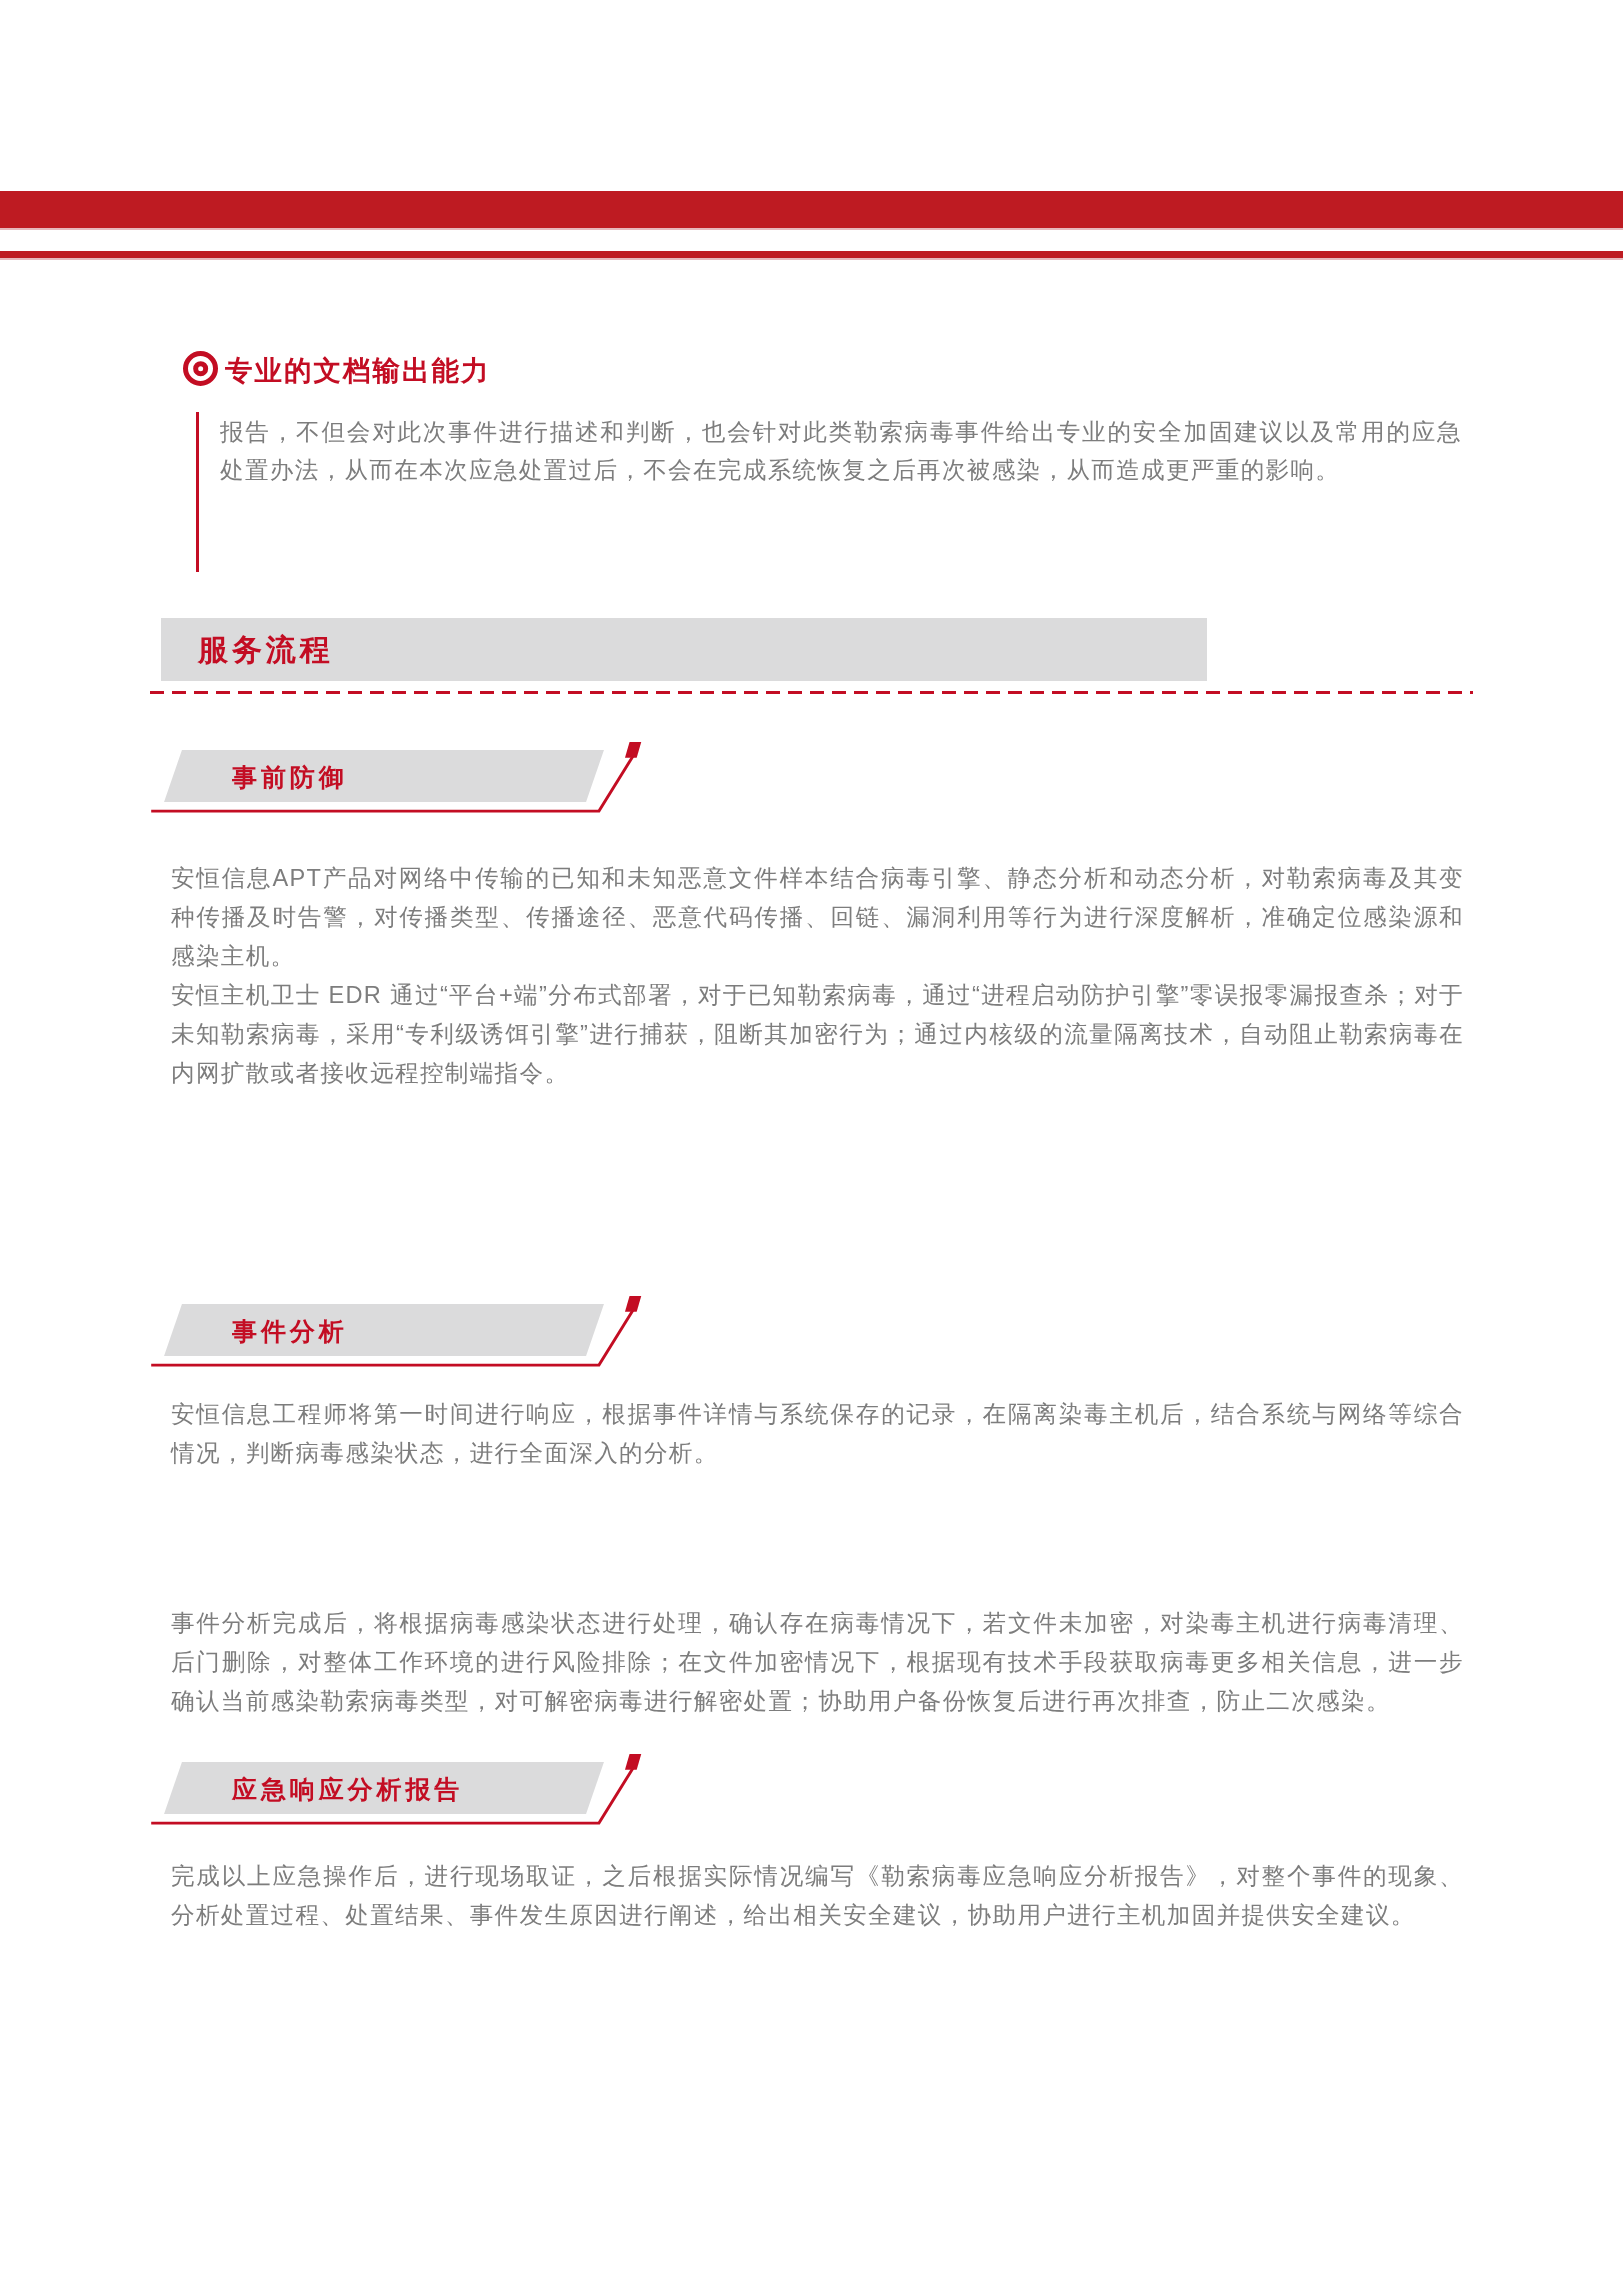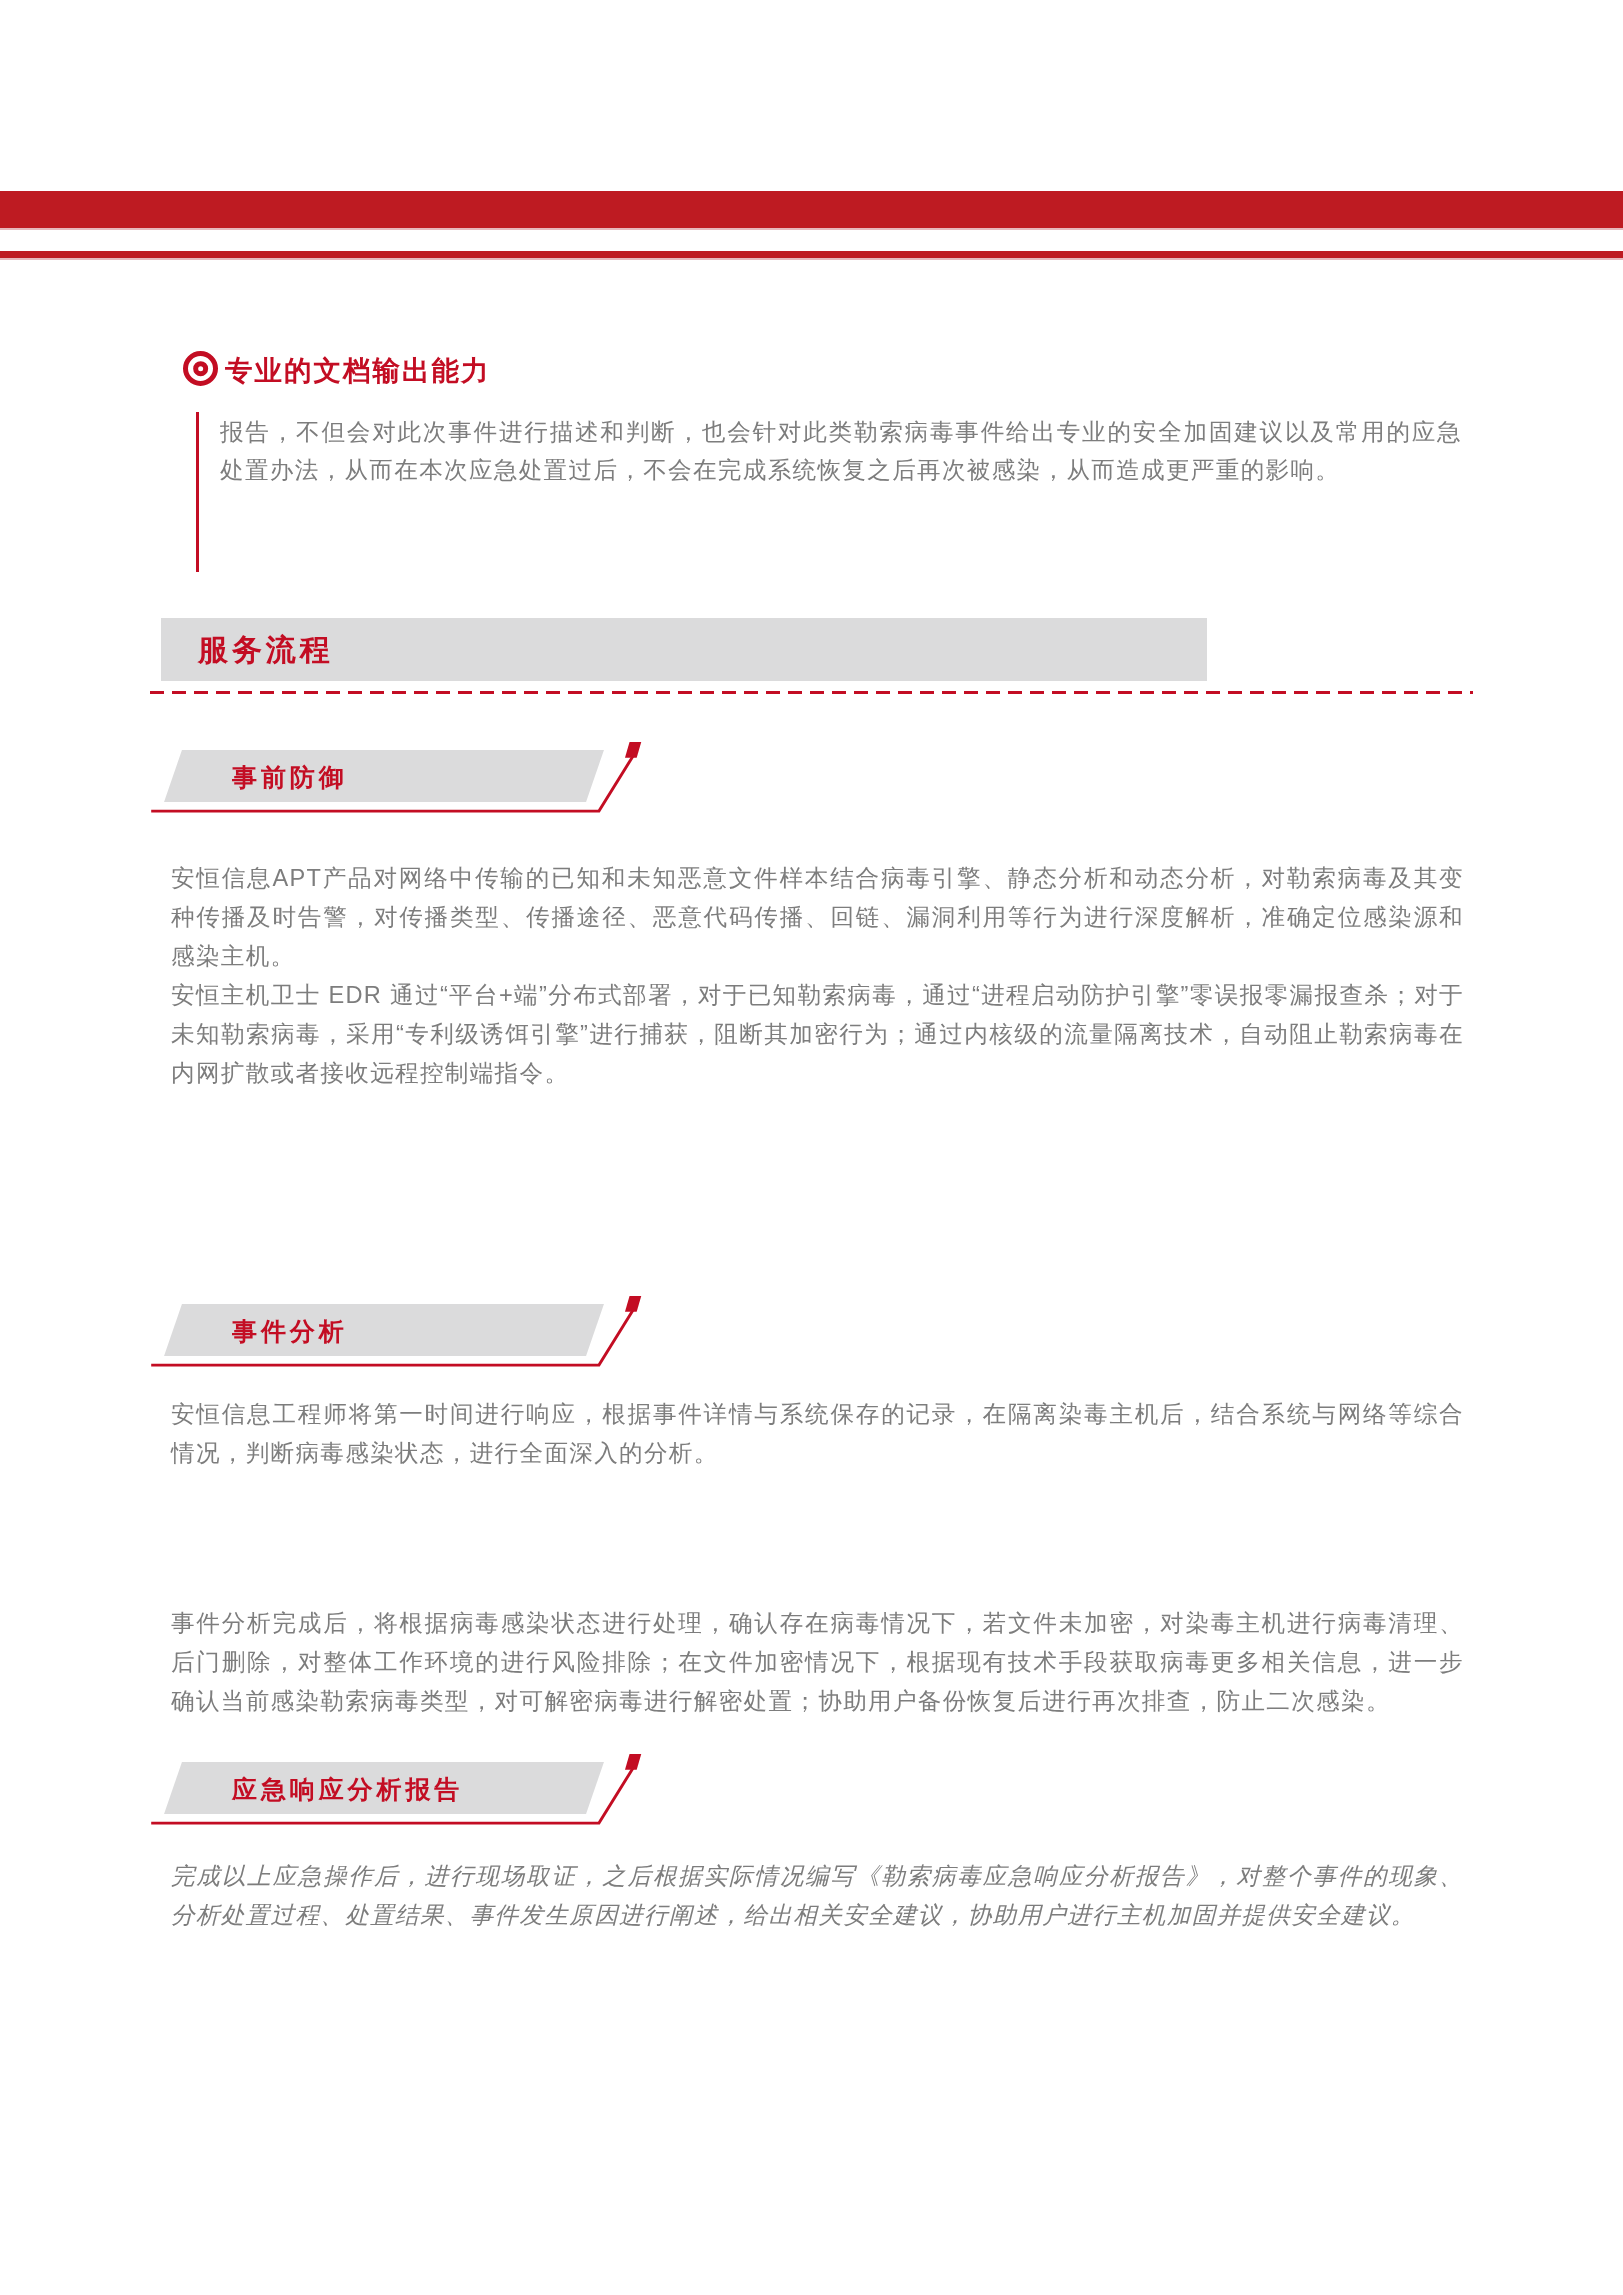--- a/index.html
+++ b/index.html
@@ -154,18 +154,18 @@
   </div>
 
   <div class="tab" style="top:1762px;">
     <div class="tab-shape"></div>
     <div class="tab-label">应急响应分析报告</div>
     <svg class="tab-line" viewBox="0 0 760 126">
       <polyline points="0,120 688,120 740,36" fill="none" stroke="currentColor" stroke-width="4.5"></polyline>
       <polygon points="735,14 753,14 746,38 728,38" fill="currentColor"></polygon>
     </svg>
   </div>
-  <div class="sec-body" style="top:1857px;font-style:italic;">
+  <div class="sec-body" style="top:1857px;">
     <p>完成以上应急操作后，进行现场取证，之后根据实际情况编写《勒索病毒应急响应分析报告》，对整个事件的现象、分析处置过程、处置结果、事件发生原因进行阐述，给出相关安全建议，协助用户进行主机加固并提供安全建议。</p>
   </div>
 
 </div>
 
 
 </body></html>

